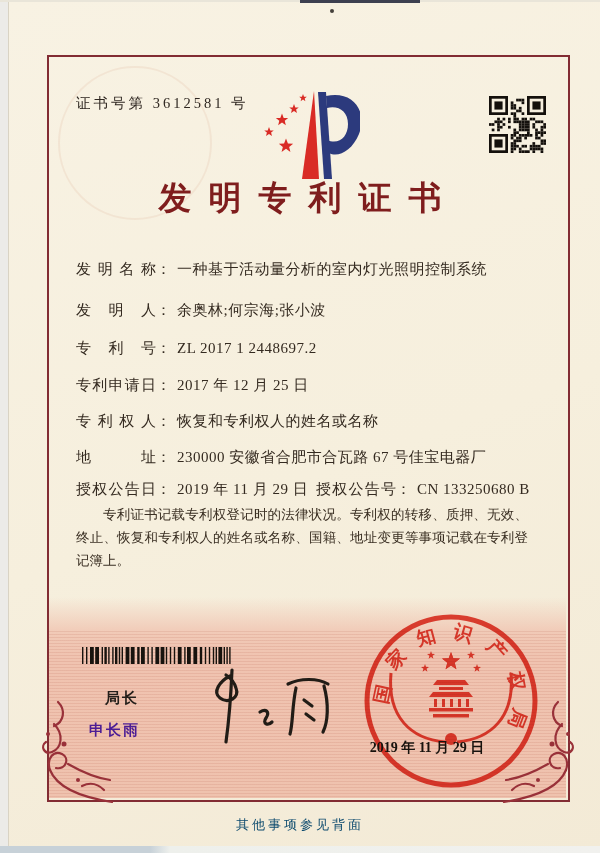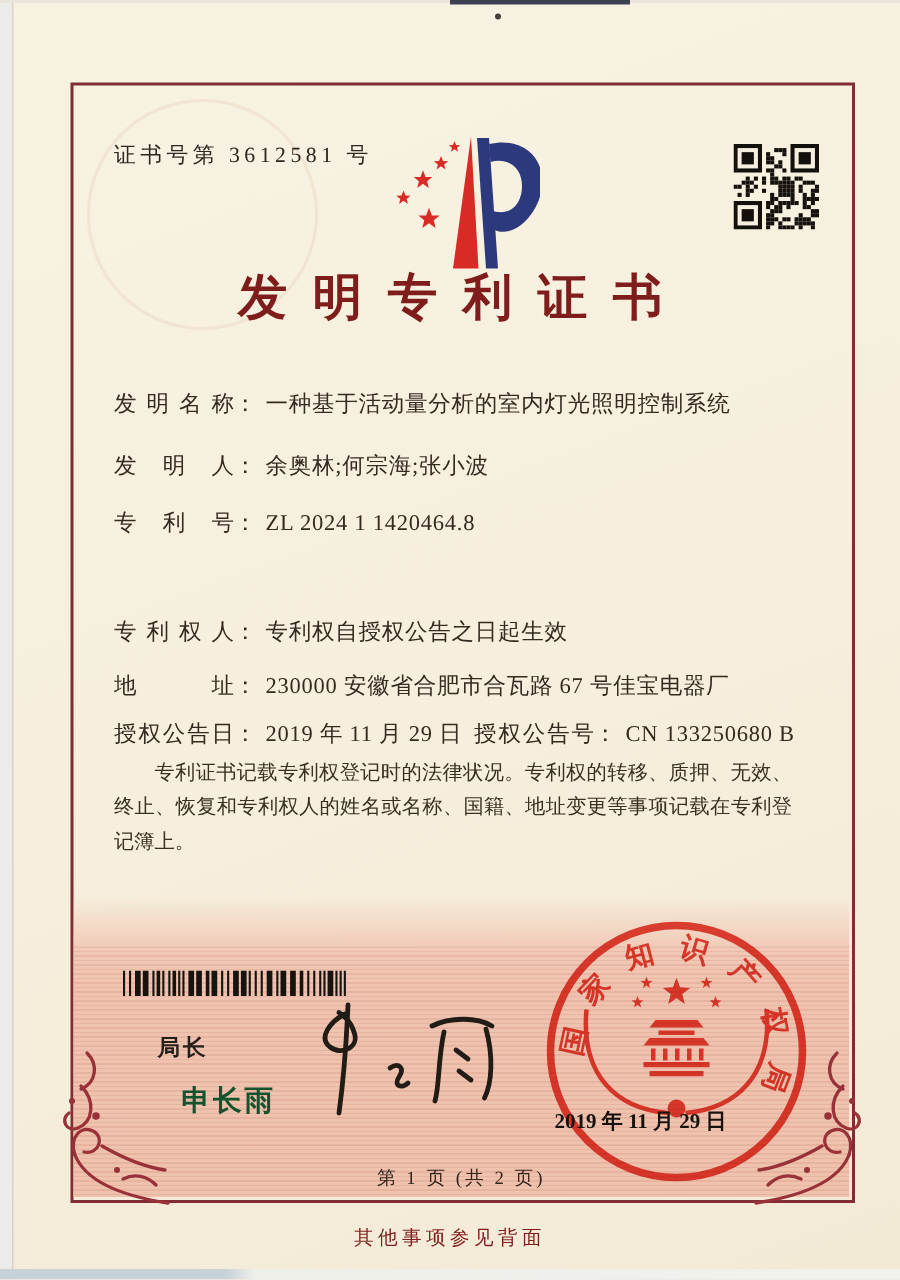--- a/index.html
+++ b/index.html
@@ -29,29 +29,29 @@
   
   .paras{position:absolute;left:76px;top:503px;width:452px;font-size:13.5px;line-height:1.72;color:#3a2f23;text-align:justify;}
   .paras p{margin:0;text-indent:2em;}
   
   .pink{position:absolute;left:49px;top:597px;width:517px;height:201px;
         background:linear-gradient(180deg,rgba(240,195,176,0) 0,rgba(240,195,176,.85) 36px,#f0c3b0 62px,#efc2ae 100%);}
   .pink .texture{position:absolute;left:0;right:0;top:34px;bottom:0;
         background:repeating-linear-gradient(180deg,rgba(189,107,88,.17) 0 1px,rgba(0,0,0,0) 1px 3px);}
   .barcode{position:absolute;left:82px;top:647px;width:152px;height:17px;}
   .signer-title{position:absolute;left:105px;top:689px;font-family:"Liberation Sans","DejaVu Sans",sans-serif;font-size:15px;font-weight:600;color:#241f1a;letter-spacing:2px;}
-  .signer-name{position:absolute;left:121px;top:721px;font-family:"Liberation Sans","DejaVu Sans",sans-serif;font-size:19px;font-weight:600;color:#14532d;letter-spacing:2px;}
+  .signer-name{position:absolute;left:89px;top:721px;font-family:"Liberation Sans","DejaVu Sans",sans-serif;font-size:15px;font-weight:600;color:#4c1d95;letter-spacing:2px;}
   .signature{position:absolute;left:196px;top:664px;width:150px;height:84px;}
   .seal{position:absolute;left:349px;top:611px;width:204px;height:184px;mix-blend-mode:multiply;opacity:.92;}
   .seal-date{position:absolute;left:352px;top:739px;width:150px;text-align:center;font-size:14px;font-weight:700;color:#17120d;}
   .flourish{position:absolute;width:78px;height:112px;}
   .flourish.fl-left{left:38px;top:694px;}
   .flourish.fl-right{left:500px;top:694px;transform:scaleX(-1);}
   .page-no{position:absolute;left:47px;top:777px;width:521px;text-align:center;font-size:12.5px;color:#33241c;letter-spacing:2px;}
-  .footer{position:absolute;left:0;top:816px;width:600px;text-align:center;font-size:13px;color:#7f1d1d;letter-spacing:3px;}
+  .footer{position:absolute;left:0;top:816px;width:600px;text-align:center;font-size:13px;color:#0c4a6e;letter-spacing:3px;}
 </style>
 </head>
 <body>
 
 <div class="canvas">
   <div class="paper"></div>
 
   <div class="inner-border"></div>
   <div class="watermark"></div>
 
@@ -220,24 +220,27 @@
 
   <div class="title">发明专利证书</div>
 
   <div class="field-row" style="top:301px">
     <span class="flabel">发明人</span><span class="fcolon">：</span><span class="fvalue">余奥林;何宗海;张小波</span>
   </div>
   <div class="field-row" style="top:260px">
     <span class="flabel">发明名称</span><span class="fcolon">：</span><span class="fvalue">一种基于活动量分析的室内灯光照明控制系统</span>
   </div>
   <div class="field-row" style="top:339px">
-    <span class="flabel">专利号</span><span class="fcolon">：</span><span class="fvalue">ZL 2024 1 1420464.8</span>
+    <span class="flabel">专利号</span><span class="fcolon">：</span><span class="fvalue">ZL 2017 1 2448697.2</span>
+  </div>
+  <div class="field-row" style="top:376px">
+    <span class="flabel">专利申请日</span><span class="fcolon">：</span><span class="fvalue">2017 年 12 月 25 日</span>
   </div>
   <div class="field-row" style="top:412px">
-    <span class="flabel">专利权人</span><span class="fcolon">：</span><span class="fvalue">专利权自授权公告之日起生效</span>
+    <span class="flabel">专利权人</span><span class="fcolon">：</span><span class="fvalue">恢复和专利权人的姓名或名称</span>
   </div>
   <div class="field-row" style="top:448px">
     <span class="flabel">地址</span><span class="fcolon">：</span><span class="fvalue">230000 安徽省合肥市合瓦路 67 号佳宝电器厂</span>
   </div>
   <div class="field-row" style="top:480px">
     <span class="flabel">授权公告日</span><span class="fcolon">：</span><span class="fvalue">2019 年 11 月 29 日</span>
     <span class="pair2">
       <span class="flabel">授权公告号</span><span class="fcolon">：</span><span class="fvalue">CN 133250680 B</span>
     </span>
   </div>
@@ -364,21 +367,20 @@
       <path d="M30,70 C44,78 58,84 72,86"></path>
       <path d="M44,92 C52,88 60,90 66,96"></path>
     </g>
     <g fill="#993139">
       <circle cx="10" cy="40" r="2"></circle>
         <circle cx="26" cy="50" r="2.5"></circle>
         <circle cx="40" cy="86" r="2"></circle>
     </g>
   </svg>
 
-  <div class="page-no">第 1 页 (共 2 页)</div>
   <div class="footer">其他事项参见背面</div>
 
   <div class="edge-left"></div>
   <div class="edge-top"></div>
   <div class="speck-a"></div>
   <div class="speck-b"></div>
   <div class="edge-bottom"></div>
 </div>
 
 </body></html>

